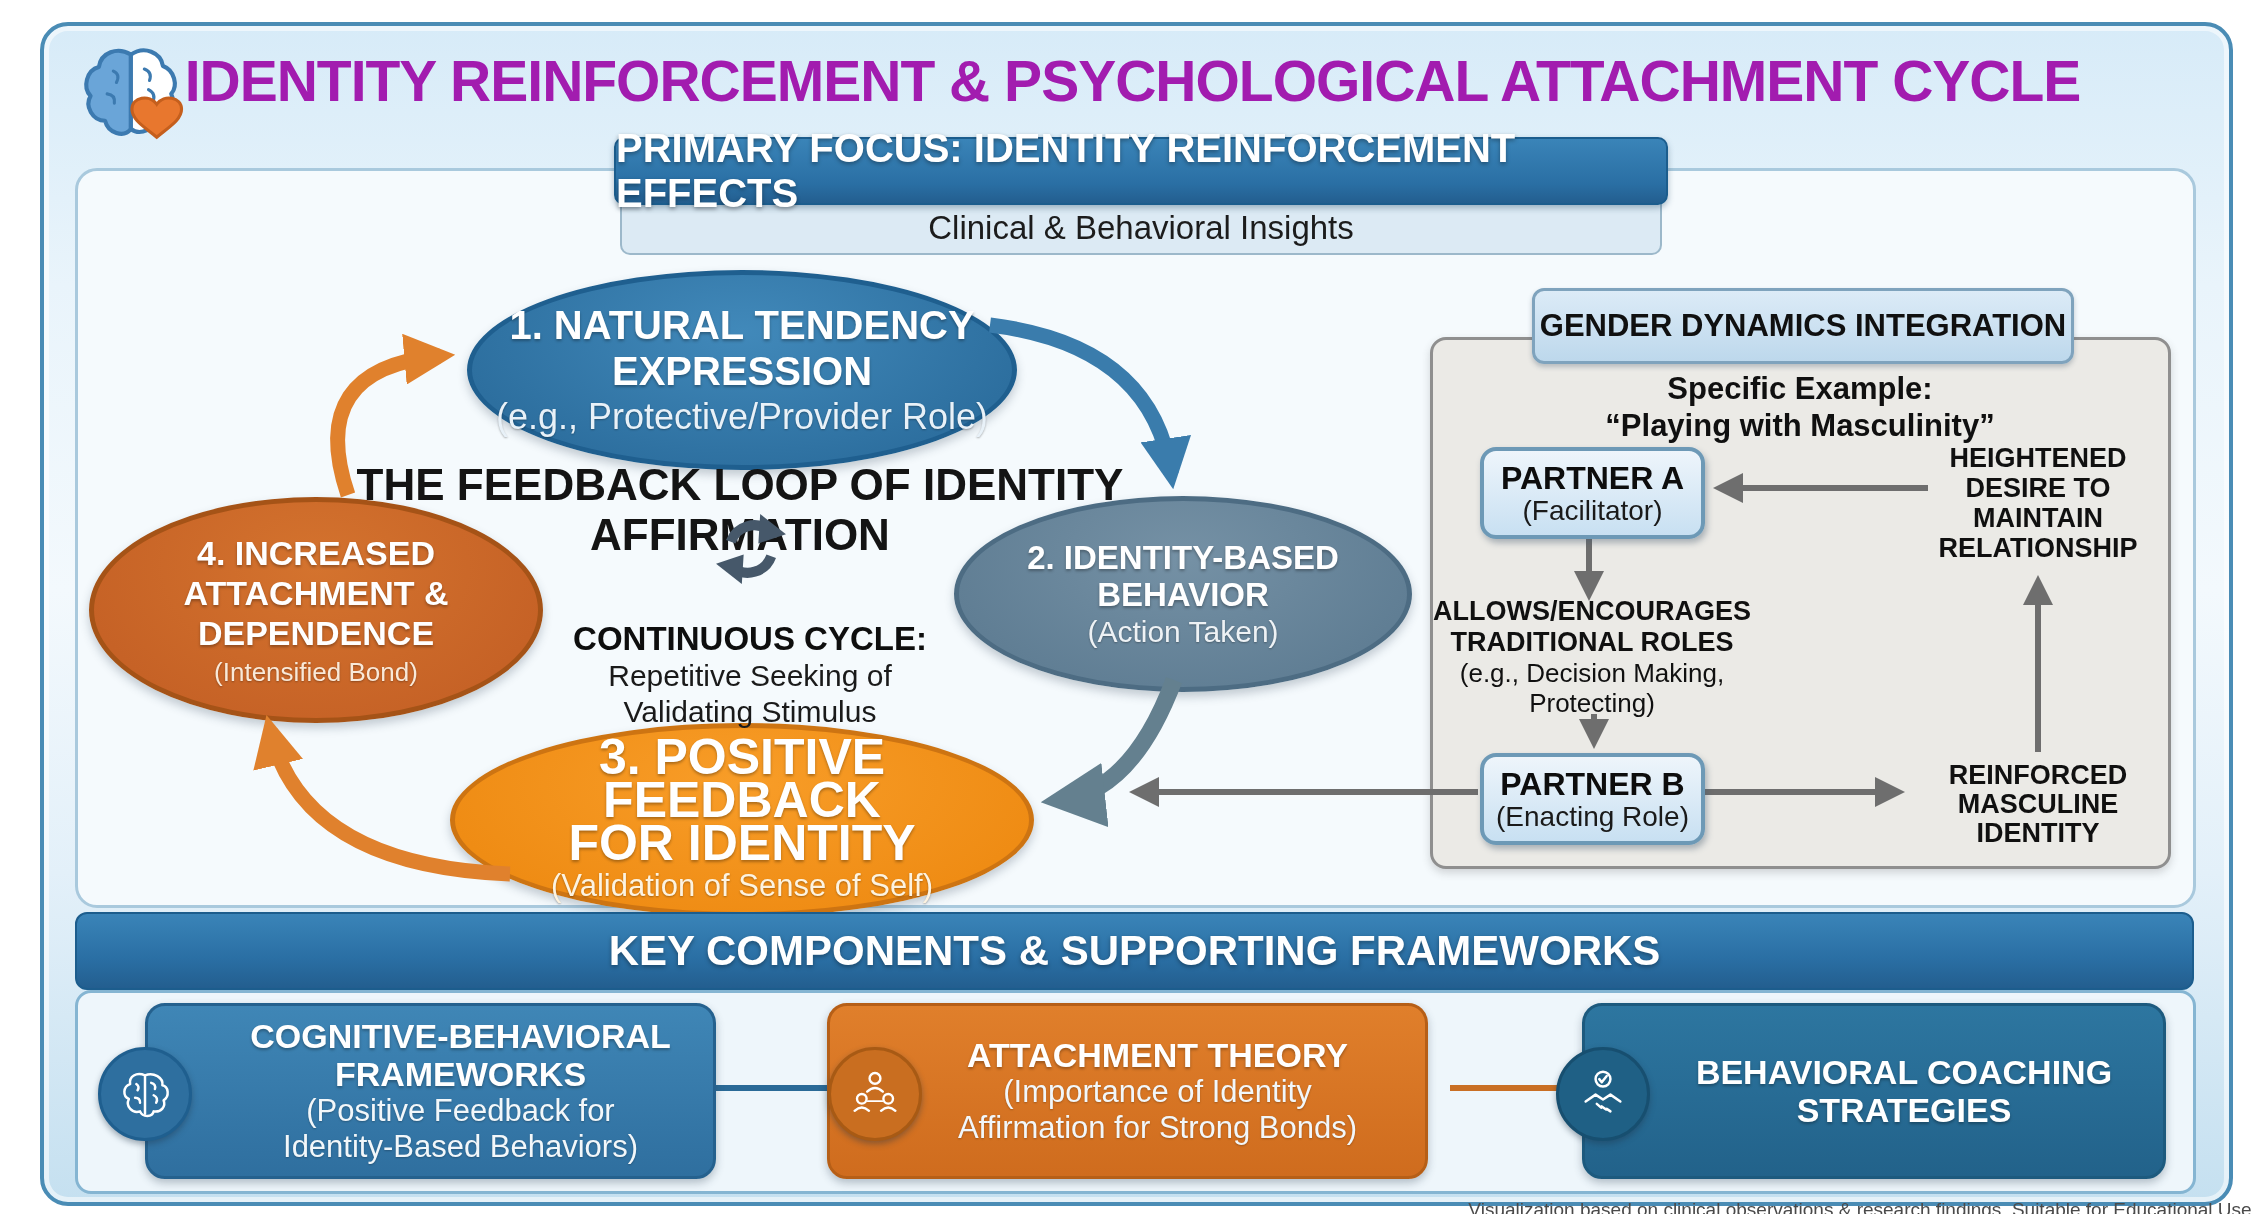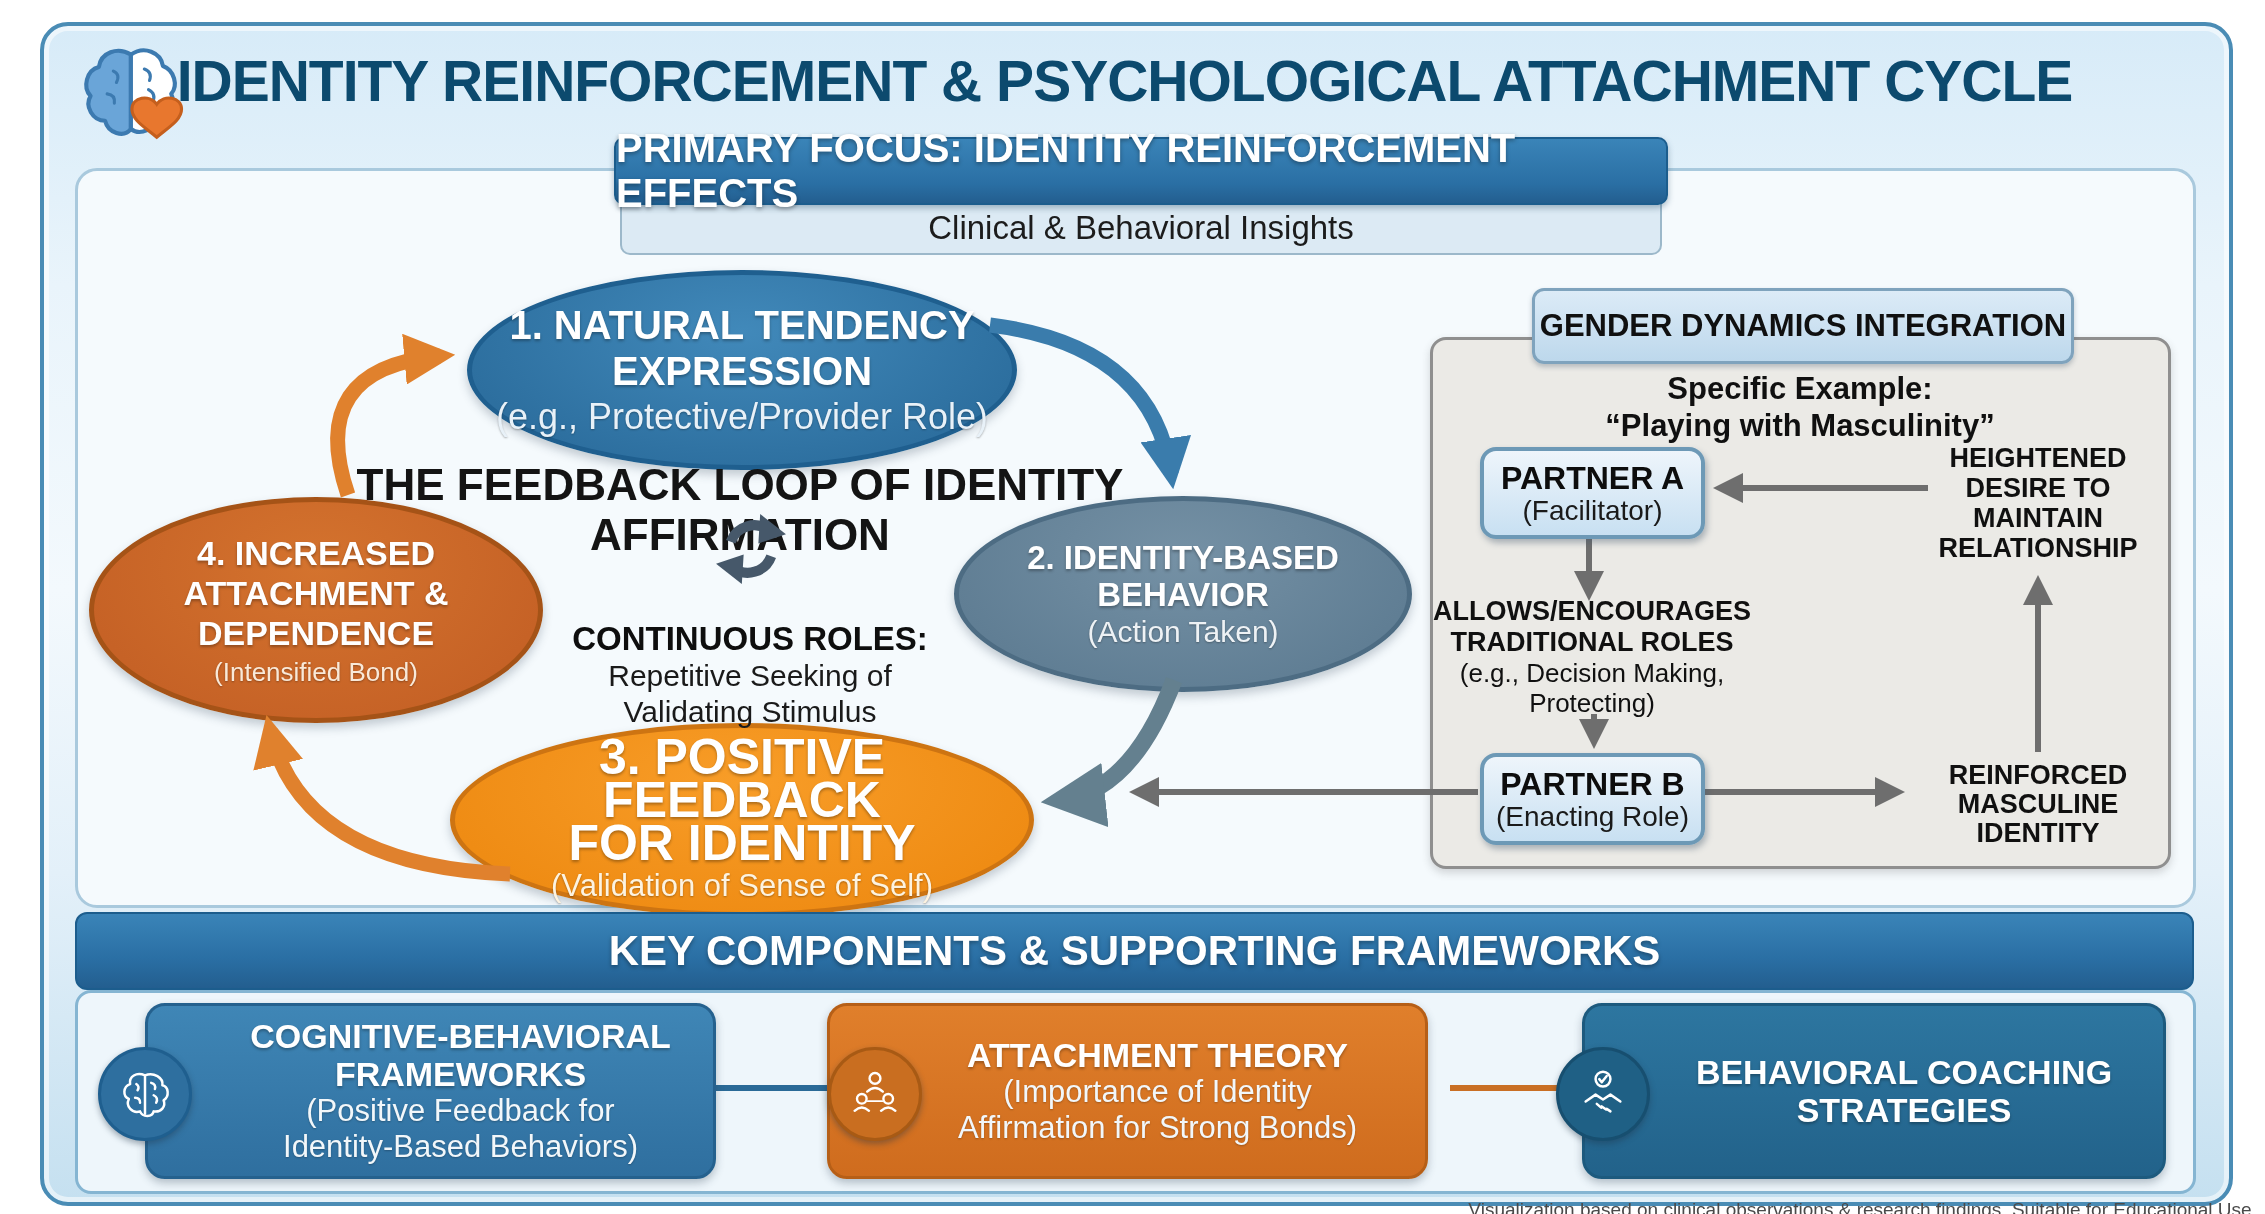--- a/index.html
+++ b/index.html
@@ -3,22 +3,22 @@
 <meta charset="utf-8">
 <style>
   html,body{margin:0;padding:0;background:#ffffff;}
   body{width:2265px;height:1214px;position:relative;overflow:hidden;
        font-family:"Liberation Sans","DejaVu Sans",sans-serif;color:#111;}
   .abs{position:absolute;}
   
   .container{left:40px;top:22px;width:2185px;height:1176px;border:4px solid #4a8cb5;border-radius:28px;
     background:linear-gradient(180deg,#d7ebf8 0%,#e9f4fb 22%,#f3f9fd 48%,#e3f0f9 72%,#c5e0f0 100%);
     box-shadow:inset 0 0 0 5px rgba(255,255,255,.55);z-index:0;}
-  .title{left:32px;top:48px;width:2185px;text-align:center;font-size:57px;font-weight:800;
-    letter-spacing:-1px;color:#0c4a6e;z-index:3;}
+  .title{left:40px;top:48px;width:2185px;text-align:center;font-size:57px;font-weight:800;
+    letter-spacing:-1px;color:#a21caf;z-index:3;}
   
   .primary-banner{left:614px;top:137px;width:1050px;height:64px;border-radius:10px;
     background:linear-gradient(180deg,#3a84b8 0%,#2a6fa4 70%,#235e8f 100%);border:2px solid #1c5d8d;
     display:flex;align-items:center;justify-content:center;color:#fff;font-size:40px;font-weight:800;
     text-shadow:0 2px 4px rgba(0,0,0,.35);z-index:4;box-shadow:0 3px 6px rgba(30,70,100,.35);}
   .primary-sub{left:620px;top:203px;width:1038px;height:50px;border:2px solid #9cb8ca;border-top:none;
     border-radius:0 0 10px 10px;background:#dceaf4;display:flex;align-items:center;justify-content:center;
     font-size:33px;color:#1c1c1c;z-index:3;}
   
   .main-panel{left:75px;top:168px;width:2115px;height:734px;background:#f5fafd;border:3px solid #a9c9dd;
@@ -133,21 +133,21 @@
 </div>
 
 <div class="abs cycle-heading">THE FEEDBACK LOOP OF IDENTITY AFFIRMATION</div>
 <svg class="abs loop-icon" viewBox="0 0 100 100">
   <path d="M28 42 A 27 27 0 0 1 70 30" stroke="#46586a" stroke-width="11" fill="none" stroke-linecap="butt"></path>
   <polygon points="60,12 88,34 58,44" fill="#46586a"></polygon>
   <path d="M72 58 A 27 27 0 0 1 30 70" stroke="#46586a" stroke-width="11" fill="none"></path>
   <polygon points="40,88 12,66 42,56" fill="#46586a"></polygon>
 </svg>
 <div class="abs continuous">
-  <div class="c1">CONTINUOUS ROLES:</div>
+  <div class="c1">CONTINUOUS CYCLE:</div>
   <div class="c2">Repetitive Seeking of</div>
   <div class="c2">Validating Stimulus</div>
 </div>
 
 <div class="abs gender-panel"></div>
 
 <svg class="abs overlay" viewBox="0 0 2265 1214">
   <defs>
     <marker id="mOrange" viewBox="0 0 10 10" refX="7" refY="5" markerWidth="3.4" markerHeight="3.4" orient="auto">
       <path d="M0 0 L10 5 L0 10 z" fill="#e0812d"></path>

